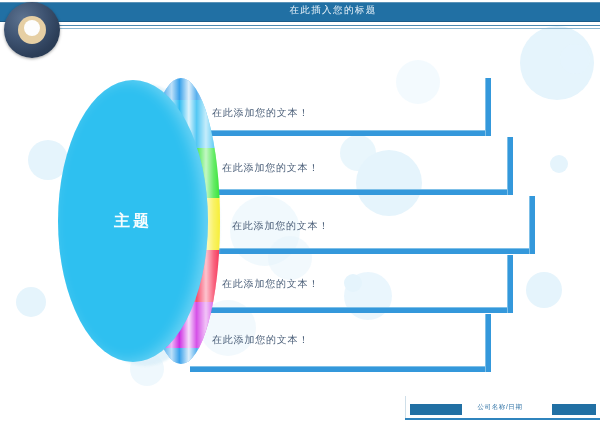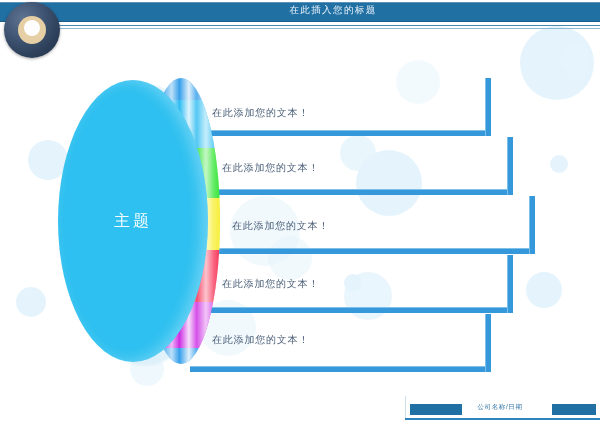--- a/index.html
+++ b/index.html
@@ -128,20 +128,21 @@
     border-radius:50%;
     background:#ffffff;
   }
 
   
   .disc-face{
     position:absolute;left:2px;top:4px;width:150px;height:282px;
     border-radius:50%;
     background:#2ec0f0;
     box-shadow:inset -6px 0 14px rgba(255,255,255,.30);
+    font-weight:bold;
   }
   .disc-face .caption{
     position:absolute;left:0;top:50%;width:150px;
     transform:translateY(-50%);
     text-align:center;
     color:#ffffff;
     font-size:16px;
     letter-spacing:3px;
     opacity:.96;
   }

